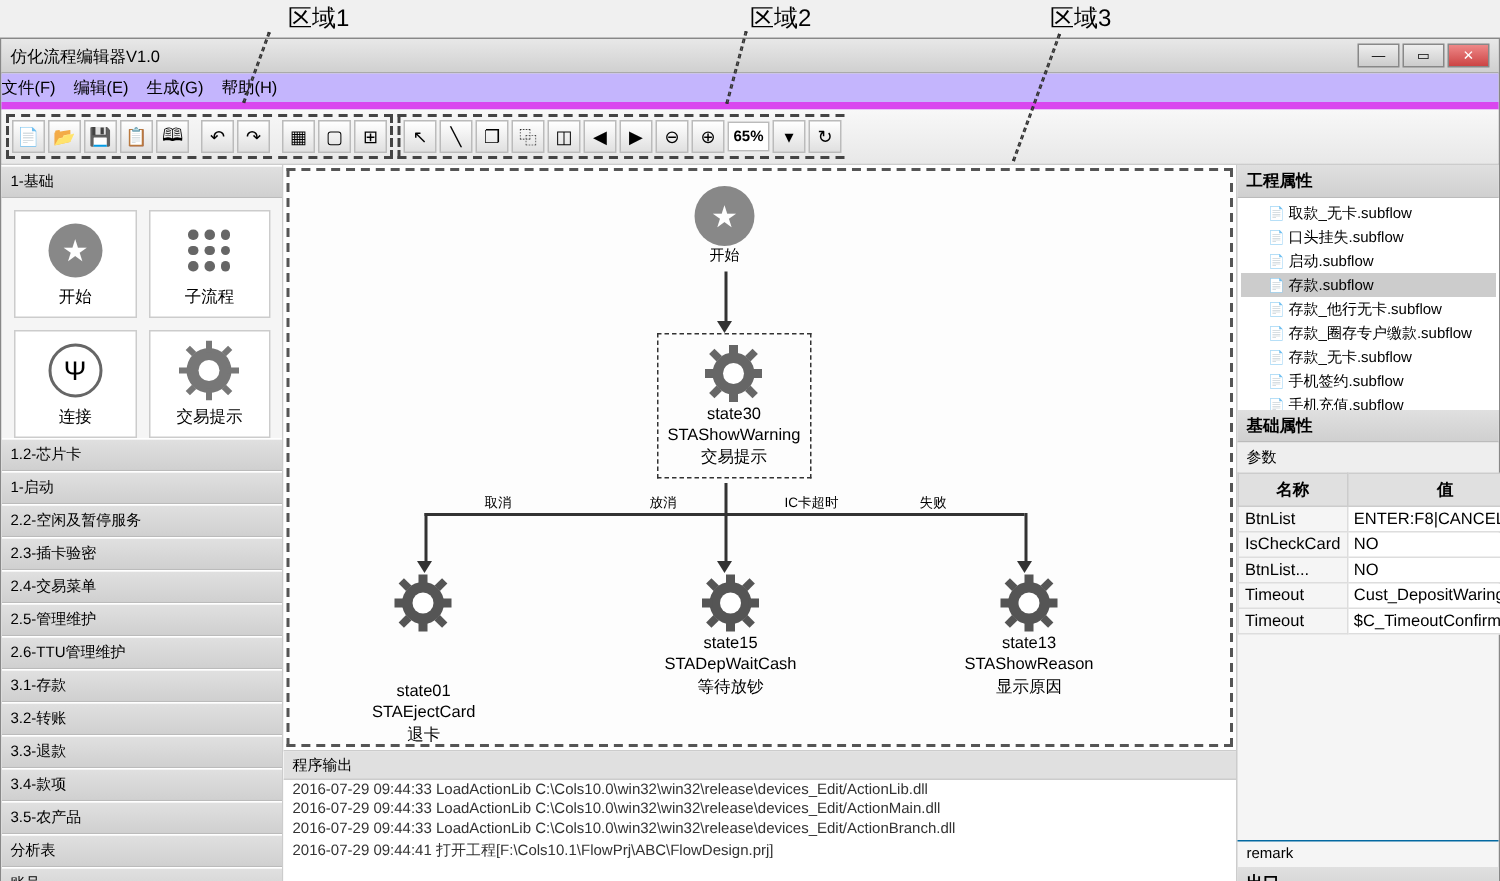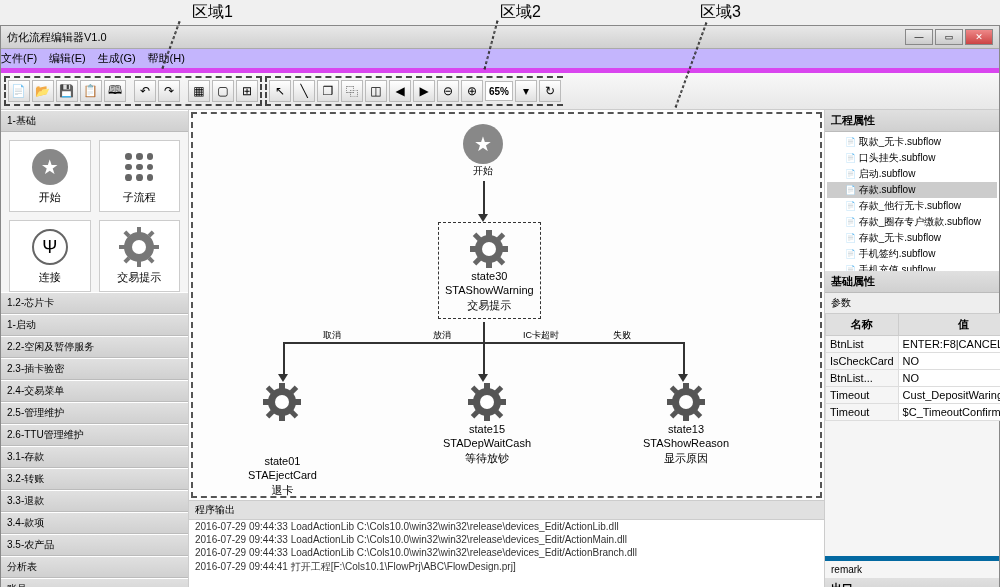--- a/index.html
+++ b/index.html
@@ -357,17 +357,17 @@
               <td>Timeout</td>
               <td>Cust_DepositWaring.htm</td>
             </tr>
         <tr>
               <td>Timeout</td>
               <td>$C_TimeoutConfirmInfo</td>
             </tr>
       </tbody>
         </table>
       <div style="flex:1"></div>
-      <div style="padding:3px 6px; font-size:10px; border-top:5px solid #0369a1;">remark</div>
+      <div style="padding:3px 6px; font-size:10px; border-top:1px solid #0369a1;">remark</div>
       <div class="panel-title">出口</div>
     </div>
   </div>
 </div>
 
 </body></html>

